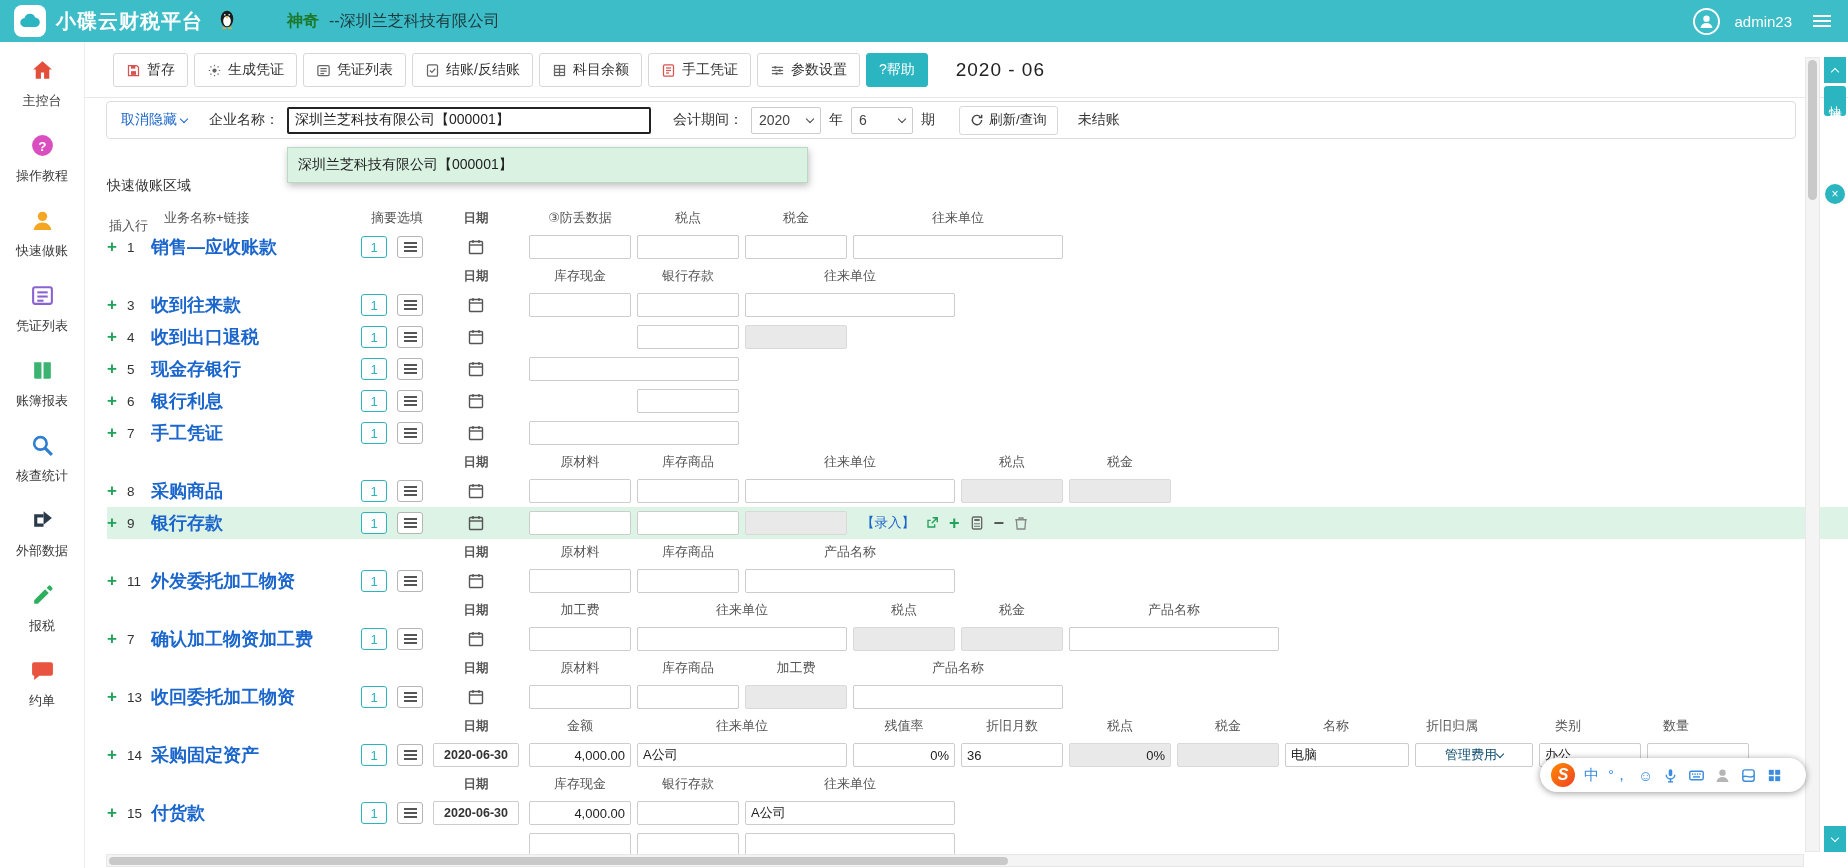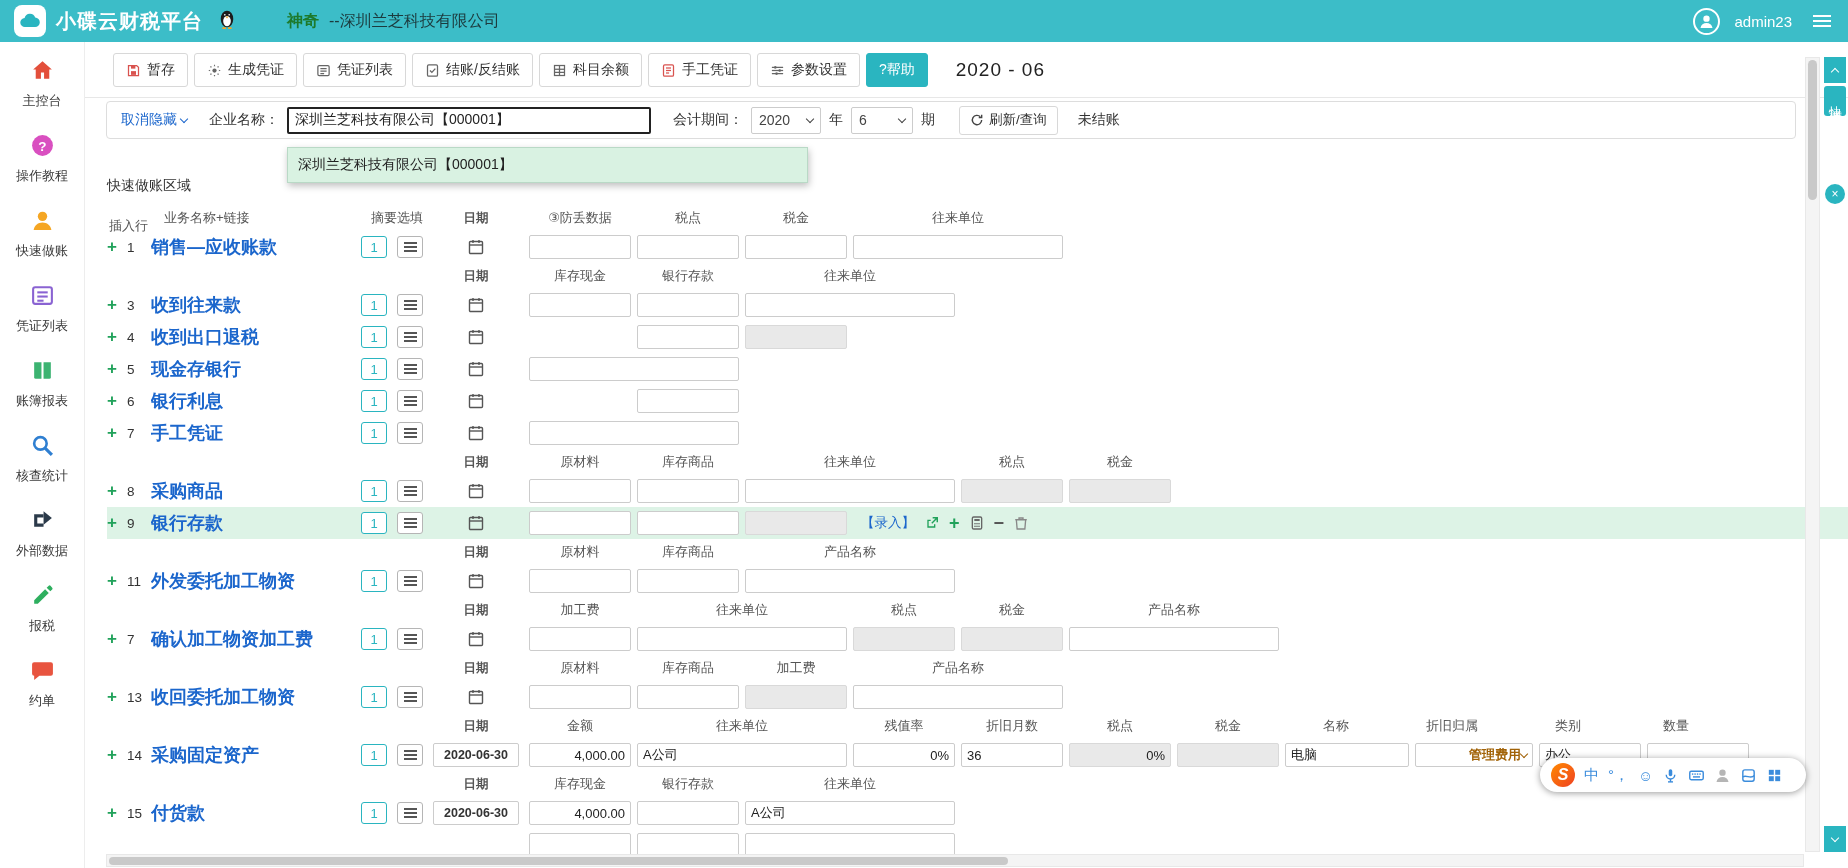--- a/index.html
+++ b/index.html
@@ -84,21 +84,21 @@
          border-radius:3px; display:flex; align-items:center; justify-content:center; cursor:pointer; }
   .bars { width:13px; height:2px; background:#555; box-shadow:0 4px 0 #555, 0 -4px 0 #555; display:block; }
   .cdate { width:86px; flex:none; margin:0 10px 0 6px; display:flex; align-items:center; justify-content:center; font-size:12.5px;font-weight:bold; }
   .calbtn { display:flex; cursor:pointer; } .calbtn svg { width:16px; height:16px; }
   .dateinput { width:86px; height:24px; border:1px solid #ccc; border-radius:2px; background:#fff;
                display:flex; align-items:center; justify-content:center; font-size:12.5px; color:#333; }
   .cell { height:24px; border:1px solid #ccc; border-radius:2px; background:#fff; margin-right:6px;
           display:flex; align-items:center; padding:0 5px; font-size:13px; color:#222; flex:none; }
   .cell.gray { background:#e9e9e9; border-color:#d9d9d9; }
   .cell.right { justify-content:flex-end; }
-  .cellsel { justify-content:flex-end; cursor:pointer; color:#a16207;font-weight:bold; }
+  .cellsel { justify-content:center; cursor:pointer; color:#0c4a6e; }
   .spacer-cell { flex:none; margin-right:6px; }
   .flbl { flex:none; text-align:center; margin-right:6px; }
   .extras { display:flex; align-items:center; gap:9px; margin-left:8px; }
   .entry { color:var(--link); font-size:13.5px; cursor:pointer; text-decoration:none; }
   .xic { display:flex; cursor:pointer; } .xic svg { width:16px; height:16px; fill:currentColor; }
   .gplus { color:#21a25b; font-size:18px; font-weight:bold; cursor:pointer; line-height:1; }
   .gminus { color:#555; font-size:18px; font-weight:bold; cursor:pointer; line-height:1; }
 
   
   .vscroll { position:absolute; right:28px; top:57px; bottom:16px; width:15px; background:#f4f4f4; border:1px solid #e8e8e8; }

